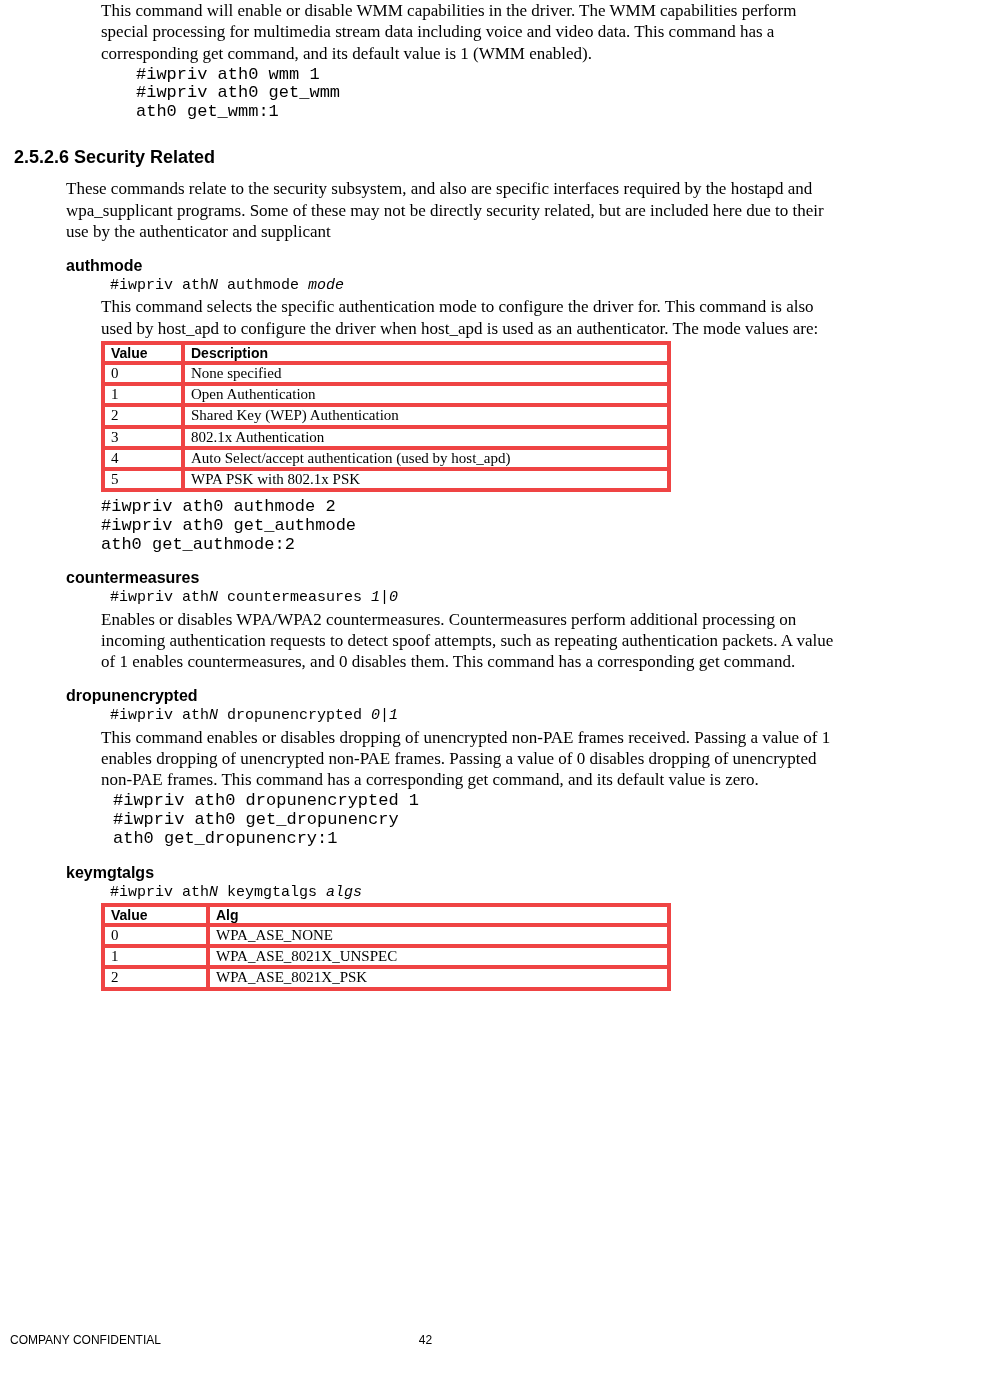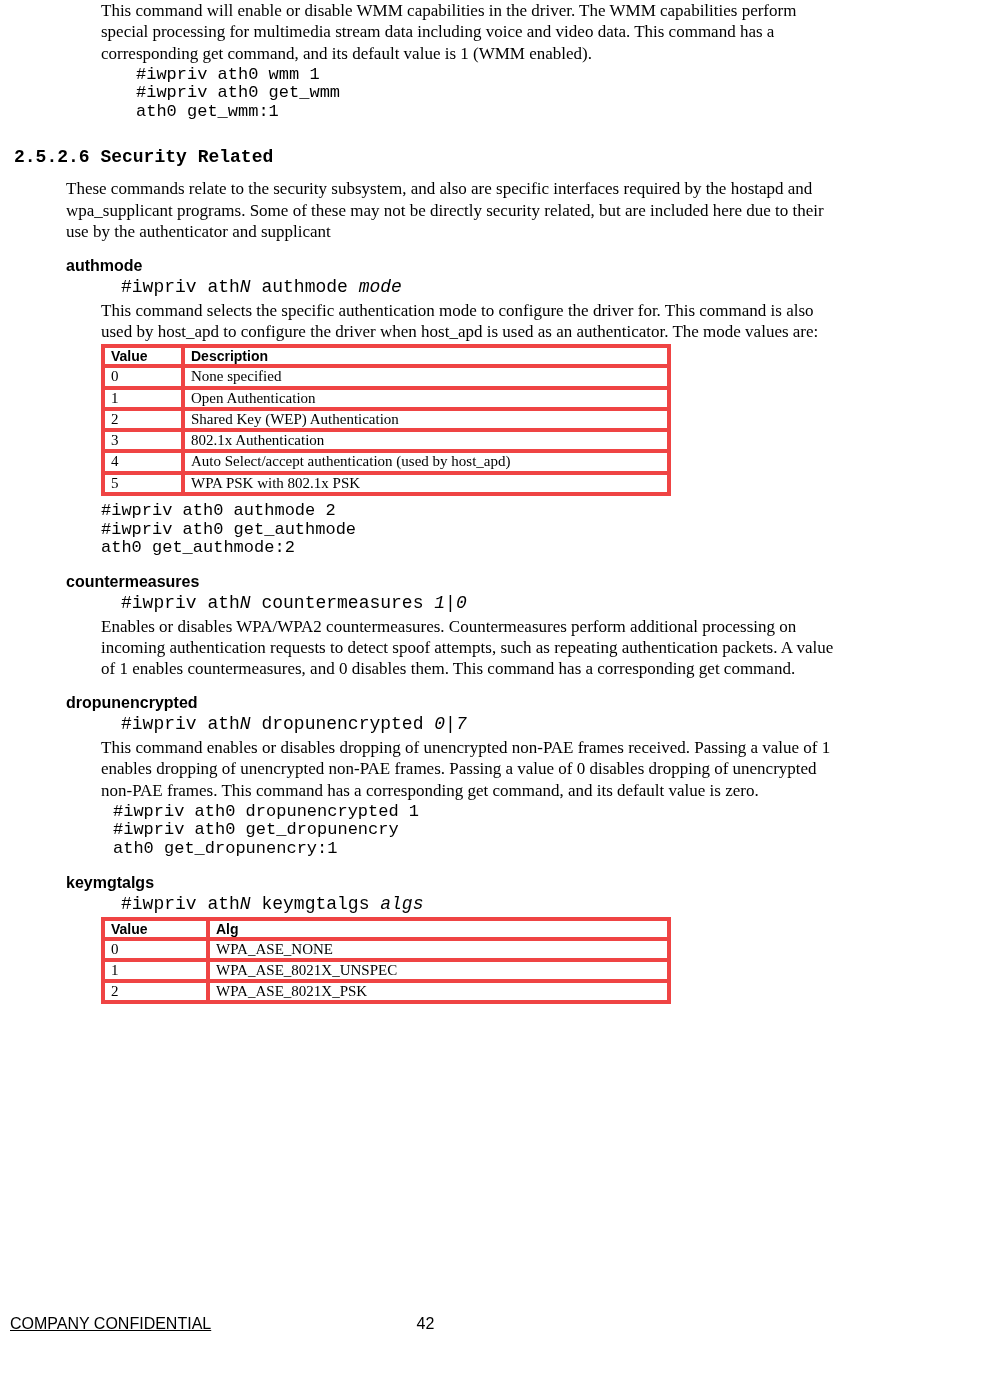--- a/index.html
+++ b/index.html
@@ -30,35 +30,35 @@
     margin: 0 0 2px 0;
   }
   pre.code {
     font-family: "Courier New", Courier, monospace;
     font-size: 17px;
     margin: 2px 0 2px 35px;
     white-space: pre;
     line-height: 1.1;
   }
   h2.section-num {
-    font-family: Liberation Mono, monospace;
+    font-family: Liberation Sans, sans-serif;
     font-weight: bold;
     font-size: 18px;
     margin: 24px 0 10px -52px; 
   }
   .cmd-name {
     font-family: Arial, Helvetica, sans-serif;
     font-weight: bold;
     font-size: 16px;
     margin: 14px 0 1px 0;
   }
   .syntax {
     font-family: "Courier New", Courier, monospace;
-    font-size: 18px;
-    margin: 0 0 2px 55px;
+    font-size: 15px;
+    margin: 0 0 2px 44px;
     white-space: pre;
     line-height: 1.15;
   }
   .syntax .italic {
     font-style: italic;
   }
   .sub-block {
     margin-left: 35px;
   }
   table.val-table {
@@ -79,26 +79,25 @@
     font-weight: bold;
     font-size: 14px;
   }
   table.val-table td {
     font-family: "Times New Roman", Times, serif;
   }
   table.val-table col.c1 { width: 80px; }
   table.val-table.alg col.c1 { width: 105px; }
   .footer {
     position: absolute;
-    bottom: 42px;
+    bottom: 28px;
     left: 10px;
     right: 20px;
     font-family: Arial, Helvetica, sans-serif;
-    font-size: 16px;
-    text-decoration: underline;
+    font-size: 12px;
   }
   .footer .pagenum {
     position: absolute;
     left: 50%;
     transform: translateX(-50%);
   }
   .spacer-top { height: 0px; }
   .mt6 { margin-top: 8px; }
 </style>
 </head>
@@ -165,21 +164,21 @@
 ath0 get_authmode:2</pre>
     </div>
 
     <div class="cmd-name">countermeasures</div>
     <div class="syntax"><span>#iwpriv ath</span><span class="italic">N</span><span> countermeasures </span><span class="italic">1|0</span></div>
     <div class="sub-block">
       <p class="body">Enables or disables WPA/WPA2 countermeasures. Countermeasures perform additional processing on incoming authentication requests to detect spoof attempts, such as repeating authentication packets. A value of 1 enables countermeasures, and 0 disables them. This command has a corresponding get command.</p>
     </div>
 
     <div class="cmd-name">dropunencrypted</div>
-    <div class="syntax"><span>#iwpriv ath</span><span class="italic">N</span><span> dropunencrypted </span><span class="italic">0|7</span></div>
+    <div class="syntax"><span>#iwpriv ath</span><span class="italic">N</span><span> dropunencrypted </span><span class="italic">0|1</span></div>
     <div class="sub-block">
       <p class="body">This command enables or disables dropping of unencrypted non-PAE frames received. Passing a value of 1 enables dropping of unencrypted non-PAE frames. Passing a value of 0 disables dropping of unencrypted non-PAE frames. This command has a corresponding get command, and its default value is zero.</p>
       <pre class="code" style="margin-left:12px">#iwpriv ath0 dropunencrypted 1
 #iwpriv ath0 get_dropunencry
 ath0 get_dropunencry:1</pre>
     </div>
 
     <div class="cmd-name">keymgtalgs</div>
     <div class="syntax"><span>#iwpriv ath</span><span class="italic">N</span><span> keymgtalgs </span><span class="italic">algs</span></div>
     <div class="sub-block">

